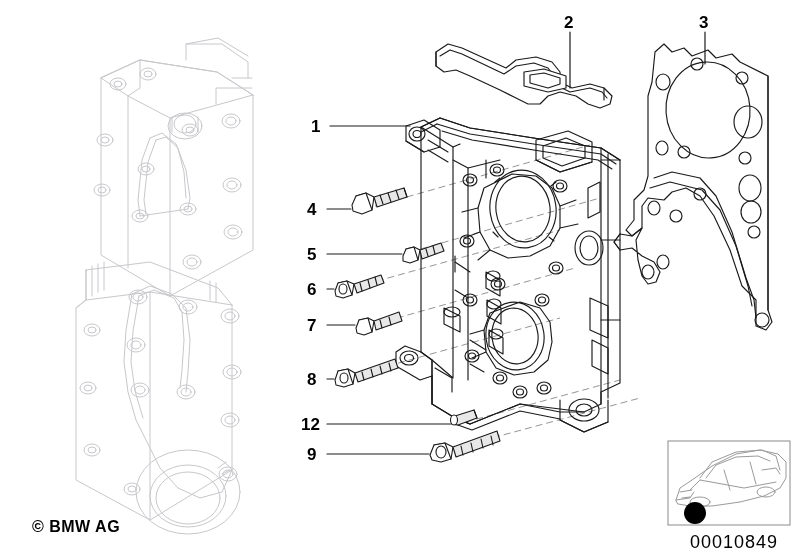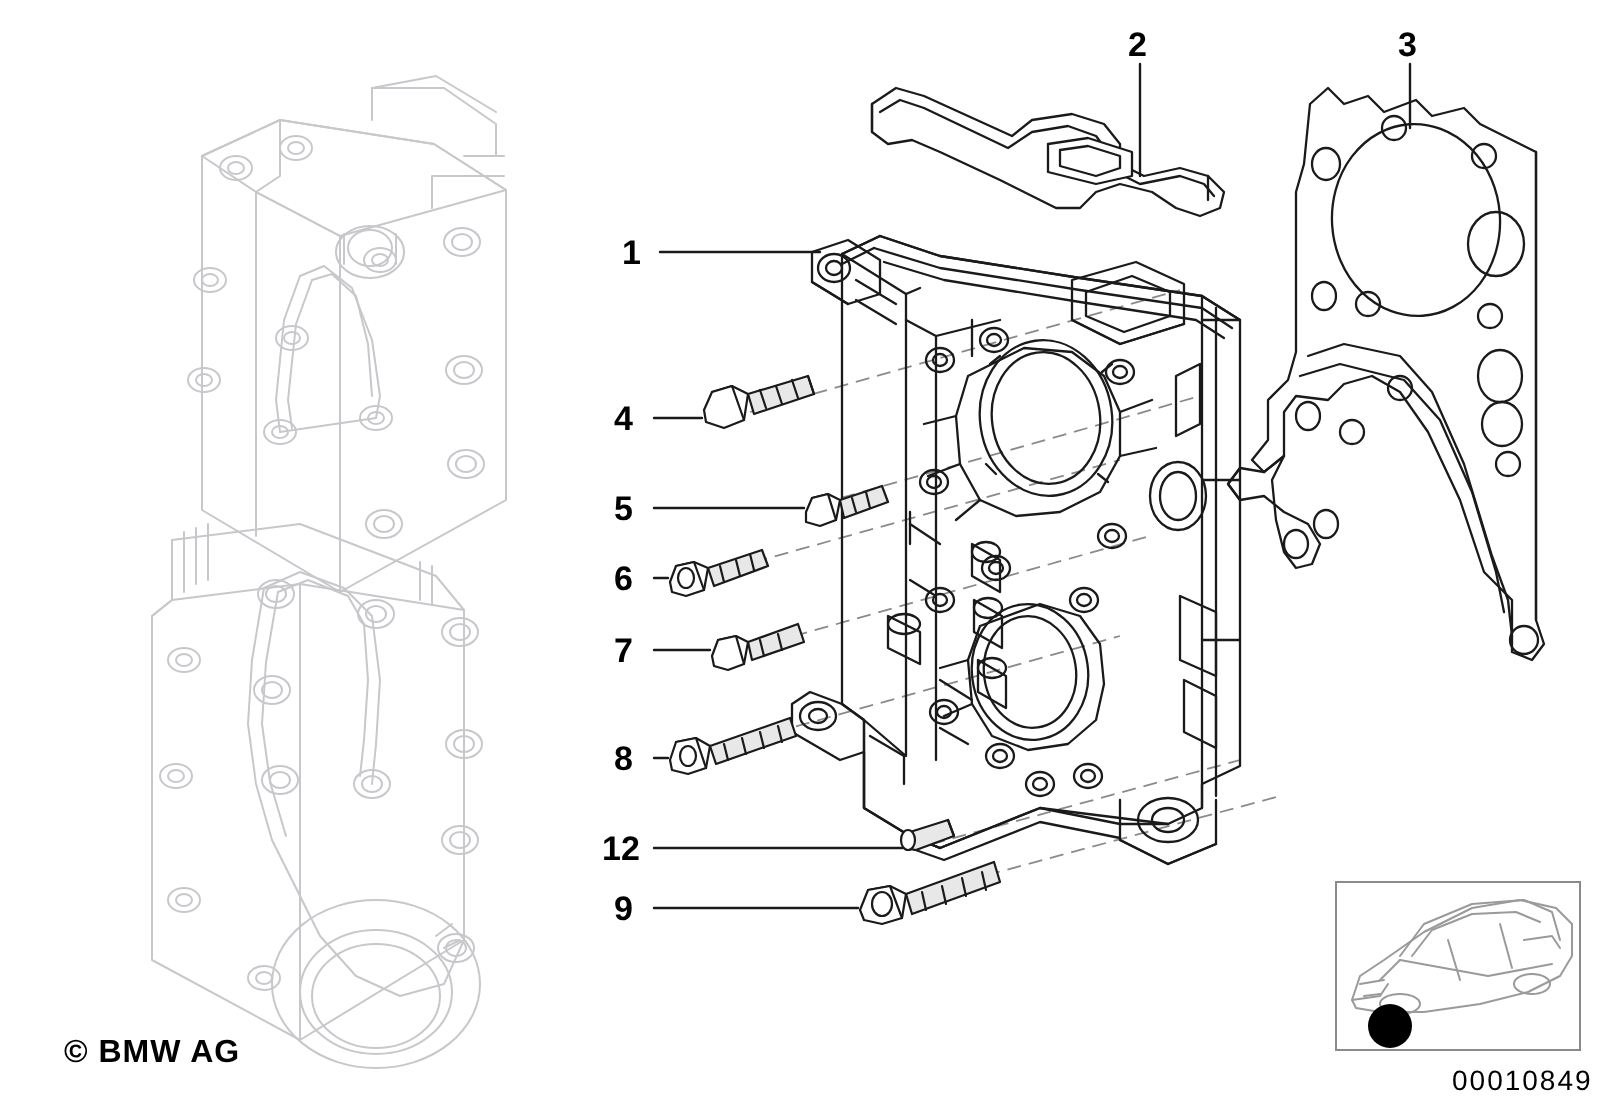--- a/index.html
+++ b/index.html
@@ -4,21 +4,21 @@
 <style>
   html,body{margin:0;padding:0;background:#ffffff;}
   body{width:799px;height:559px;position:relative;overflow:hidden;
        font-family:"Liberation Sans",sans-serif;color:#000;}
   #stage{position:absolute;left:0;top:0;width:799px;height:559px;}
   svg.layer{position:absolute;left:0;top:0;width:799px;height:559px;}
   .callout{position:absolute;font-weight:bold;font-size:17px;line-height:17px;
            color:#000;white-space:nowrap;}
   #copyright{position:absolute;left:32px;top:518px;font-size:16px;font-weight:bold;
              letter-spacing:.5px;white-space:nowrap;}
-  #diagram-id{position:absolute;left:726px;top:532px;font-size:14px;
+  #diagram-id{position:absolute;left:690px;top:532px;font-size:18px;
               letter-spacing:1px;white-space:nowrap;}
 </style>
 </head>
 <body>
 
 <div id="stage">
 
   <svg class="layer" viewBox="0 0 799 559">
     <g fill="none" stroke="#c8c8cc" stroke-width="1" stroke-linejoin="round" stroke-linecap="round">
 

